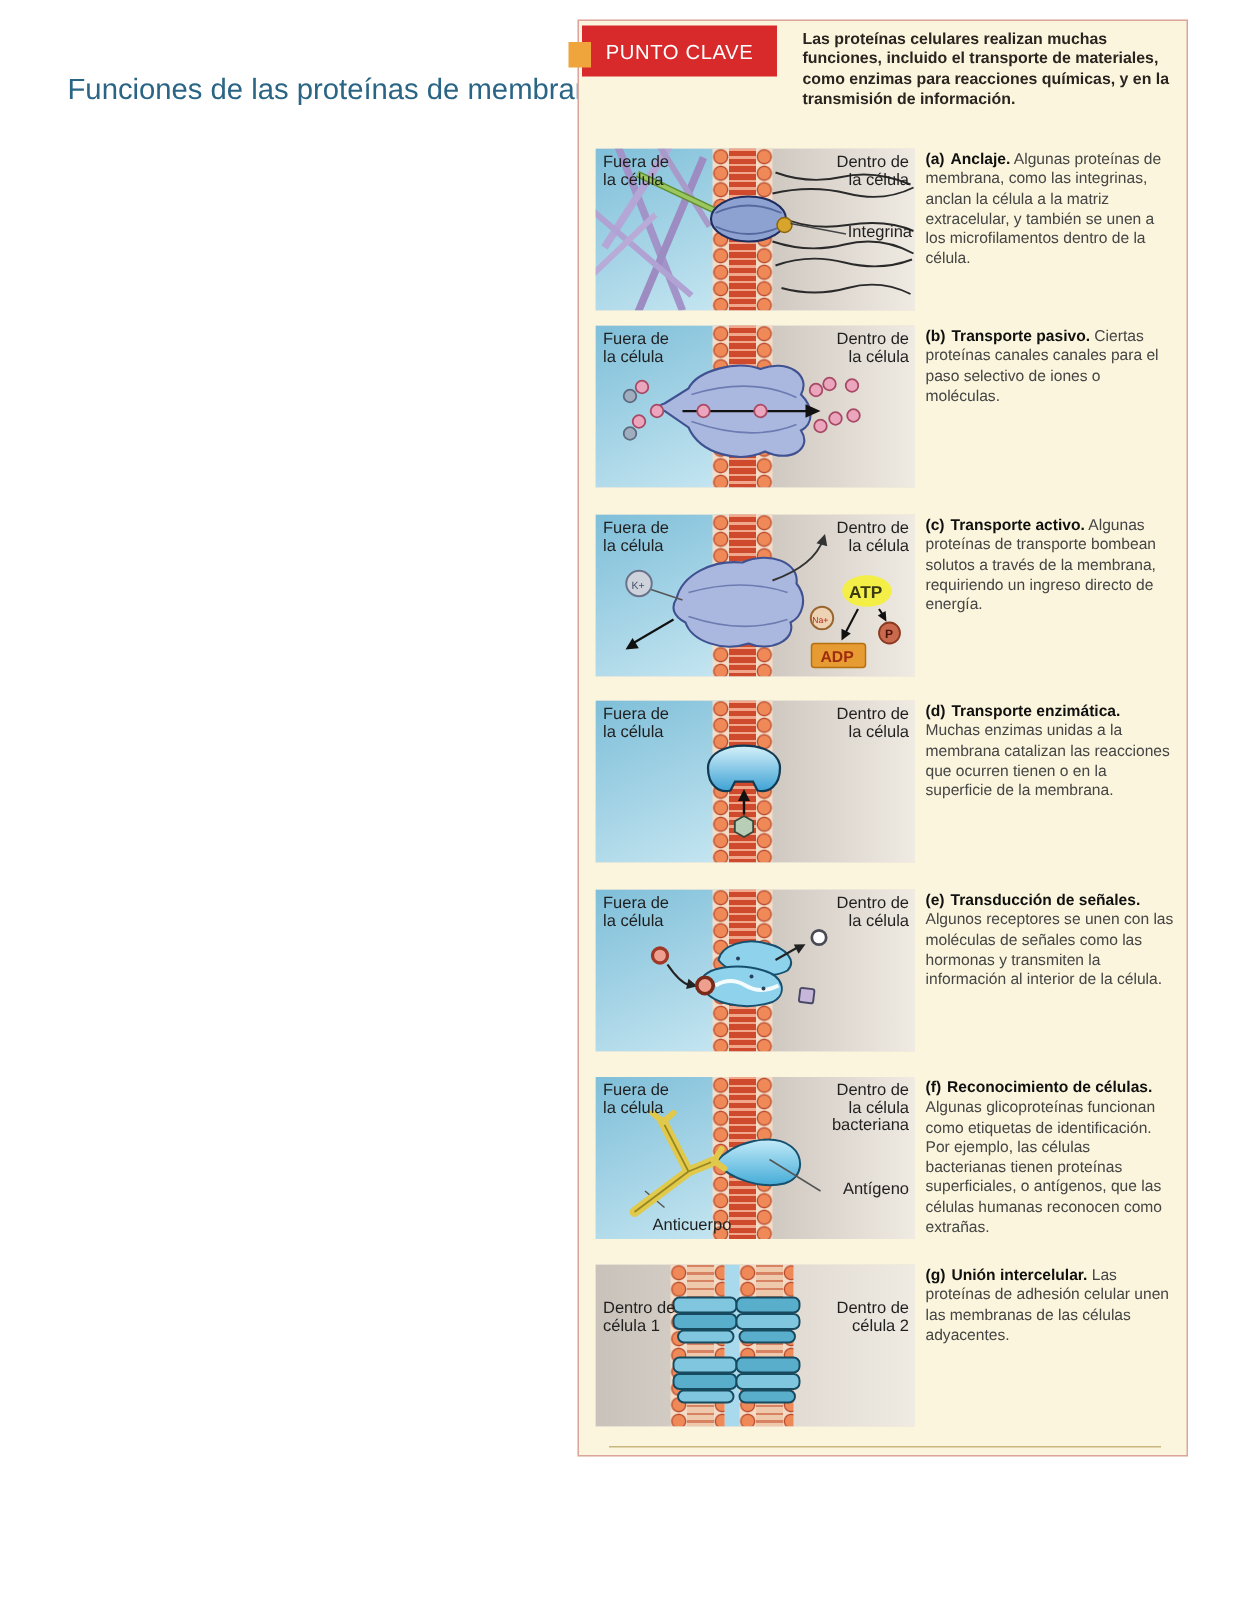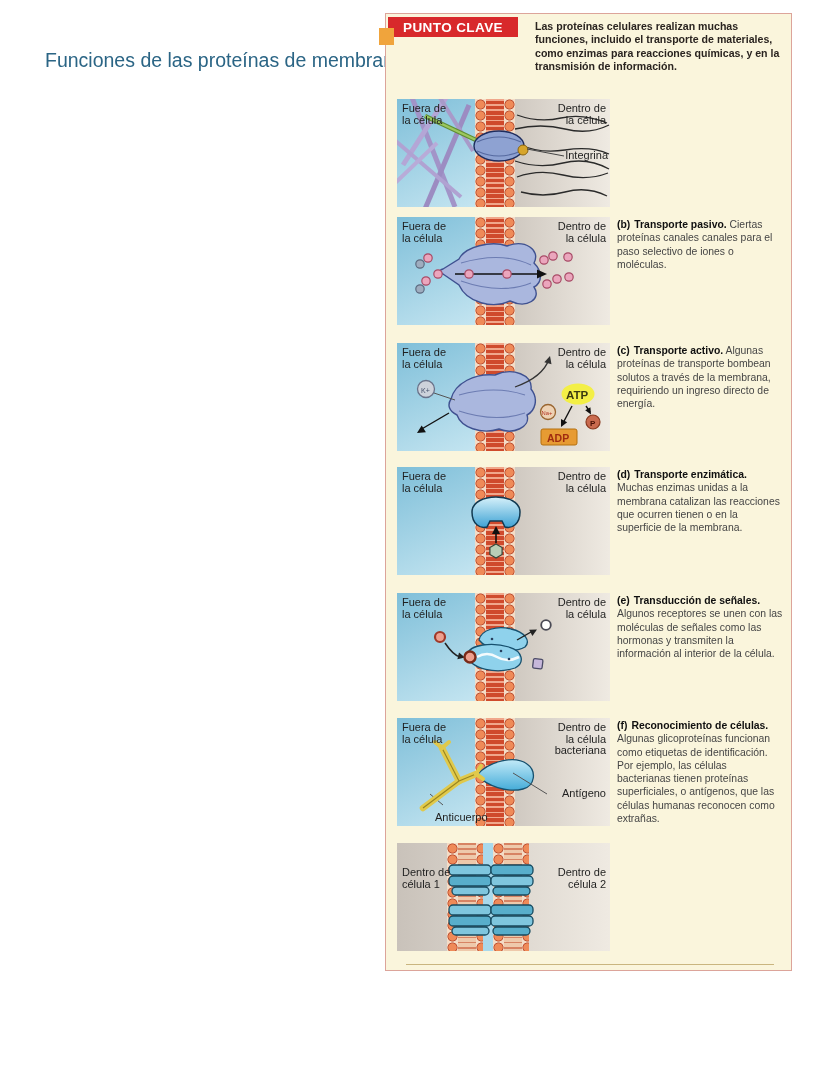--- a/index.html
+++ b/index.html
@@ -3,22 +3,22 @@
 <meta charset="utf-8">
 <style>
   html,body{margin:0;padding:0;background:#fff;}
   .screen{position:relative;width:828px;height:1071px;background:#ffffff;overflow:hidden;
           font-family:"Liberation Sans",sans-serif;}
   .page-title{position:absolute;left:45px;top:49px;margin:0;font-size:19.5px;font-weight:500;color:#2b6585;}
 
   .keyfig{position:absolute;left:385px;top:13px;width:405px;height:956px;margin:0;
           background:#faf5dc;border:1.6px solid #dca49a;}
   .kp-square{position:absolute;left:-7px;top:14px;width:15px;height:17px;background:#f0a43c;z-index:3;}
-  .kp-badge{position:absolute;left:2px;top:3px;width:130px;height:20px;background:#d8292b;color:#fff;
-            font-weight:bold;font-size:13.5px;letter-spacing:.4px;display:flex;align-items:center;justify-content:center;}
+  .kp-badge{position:absolute;left:2px;top:3px;width:130px;height:34px;background:#d8292b;color:#fff;
+            font-weight:normal;font-size:13.5px;letter-spacing:.4px;display:flex;align-items:center;justify-content:center;}
   .kp-text{position:absolute;left:149px;top:6px;width:248px;margin:0;font-size:10.6px;font-weight:bold;
            line-height:13.4px;color:#2a2420;}
 
   .panel{position:absolute;left:0;width:100%;height:110px;}
   .p-a{top:85px}.p-b{top:203px}.p-c{top:329px}.p-d{top:453px}.p-e{top:579px}.p-f{top:704px}.p-g{top:829px}
 
   .diagram{position:absolute;left:11px;top:0;width:213px;height:108px;overflow:hidden;background:#e8e2da;}
   .bg-out{position:absolute;left:0;top:0;bottom:0;width:98px;background:linear-gradient(155deg,#7fbfd9,#c8e7f2);}
   .bg-in{position:absolute;left:98px;top:0;bottom:0;right:0;background:linear-gradient(90deg,#c9c2ba,#efeae2);}
   .bg-in.full{left:0;}
@@ -97,20 +97,24 @@
           <path d="M80,43 q22,-10 44,0 M80,52 q22,10 44,0" stroke="#55699f" stroke-width="1.2" fill="none"></path>
           <circle cx="126" cy="51" r="5" fill="#d7a52b" stroke="#8a6410" stroke-width="1"></circle>
           <line x1="167" y1="57" x2="130" y2="50" stroke="#444" stroke-width="1"></line>
         </svg>
         <span class="lab l">Fuera de
 la célula</span>
         <span class="lab r">Dentro de
 la célula</span>
         <span class="lab integrin">Integrina</span>
       </div>
+      <p class="caption">
+        <span class="cap-head"><span class="cap-letter">(a)</span><span>Anclaje.</span></span>
+        <span>Algunas proteínas de membrana, como las integrinas, anclan la célula a la matriz extracelular, y también se unen a los microfilamentos dentro de la célula.</span>
+      </p>
     </div>
 
     <div class="panel p-b">
       <div class="diagram">
         <div class="bg-out"></div>
         <div class="bg-in"></div>
         <div class="membrane" style="left:78px;"></div>
         <svg class="art" width="213" height="108" viewBox="0 0 213 108">
           <path d="M46,52 L62,42 C68,30 94,23 110,29 C128,22 144,33 137,46 C146,55 145,66 137,70 C145,82 130,92 113,84 C96,92 70,86 62,68 L46,57 C42,55 42,53 46,52 Z" fill="#aab7de" stroke="#3f5190" stroke-width="1.4"></path>
           <path d="M64,46 q40,-12 70,2 M64,64 q40,14 70,2" stroke="#6c7cb2" stroke-width="1.1" fill="none"></path>
@@ -306,17 +310,21 @@
             <rect x="94" y="73" width="42" height="10" rx="4" fill="#7fc6de"></rect>
             <rect x="55" y="84" width="37" height="8" rx="4" fill="#7fc6de"></rect>
             <rect x="96" y="84" width="37" height="8" rx="4" fill="#58aecb"></rect>
           </g>
         </svg>
         <span class="lab l mid">Dentro de
 célula 1</span>
         <span class="lab r mid">Dentro de
 célula 2</span>
       </div>
+      <p class="caption">
+        <span class="cap-head"><span class="cap-letter">(g)</span><span>Unión intercelular.</span></span>
+        <span>Las proteínas de adhesión celular unen las membranas de las células adyacentes.</span>
+      </p>
     </div>
 
     <hr class="bottom-rule">
   </figure>
 </div>
 
 </body></html>

